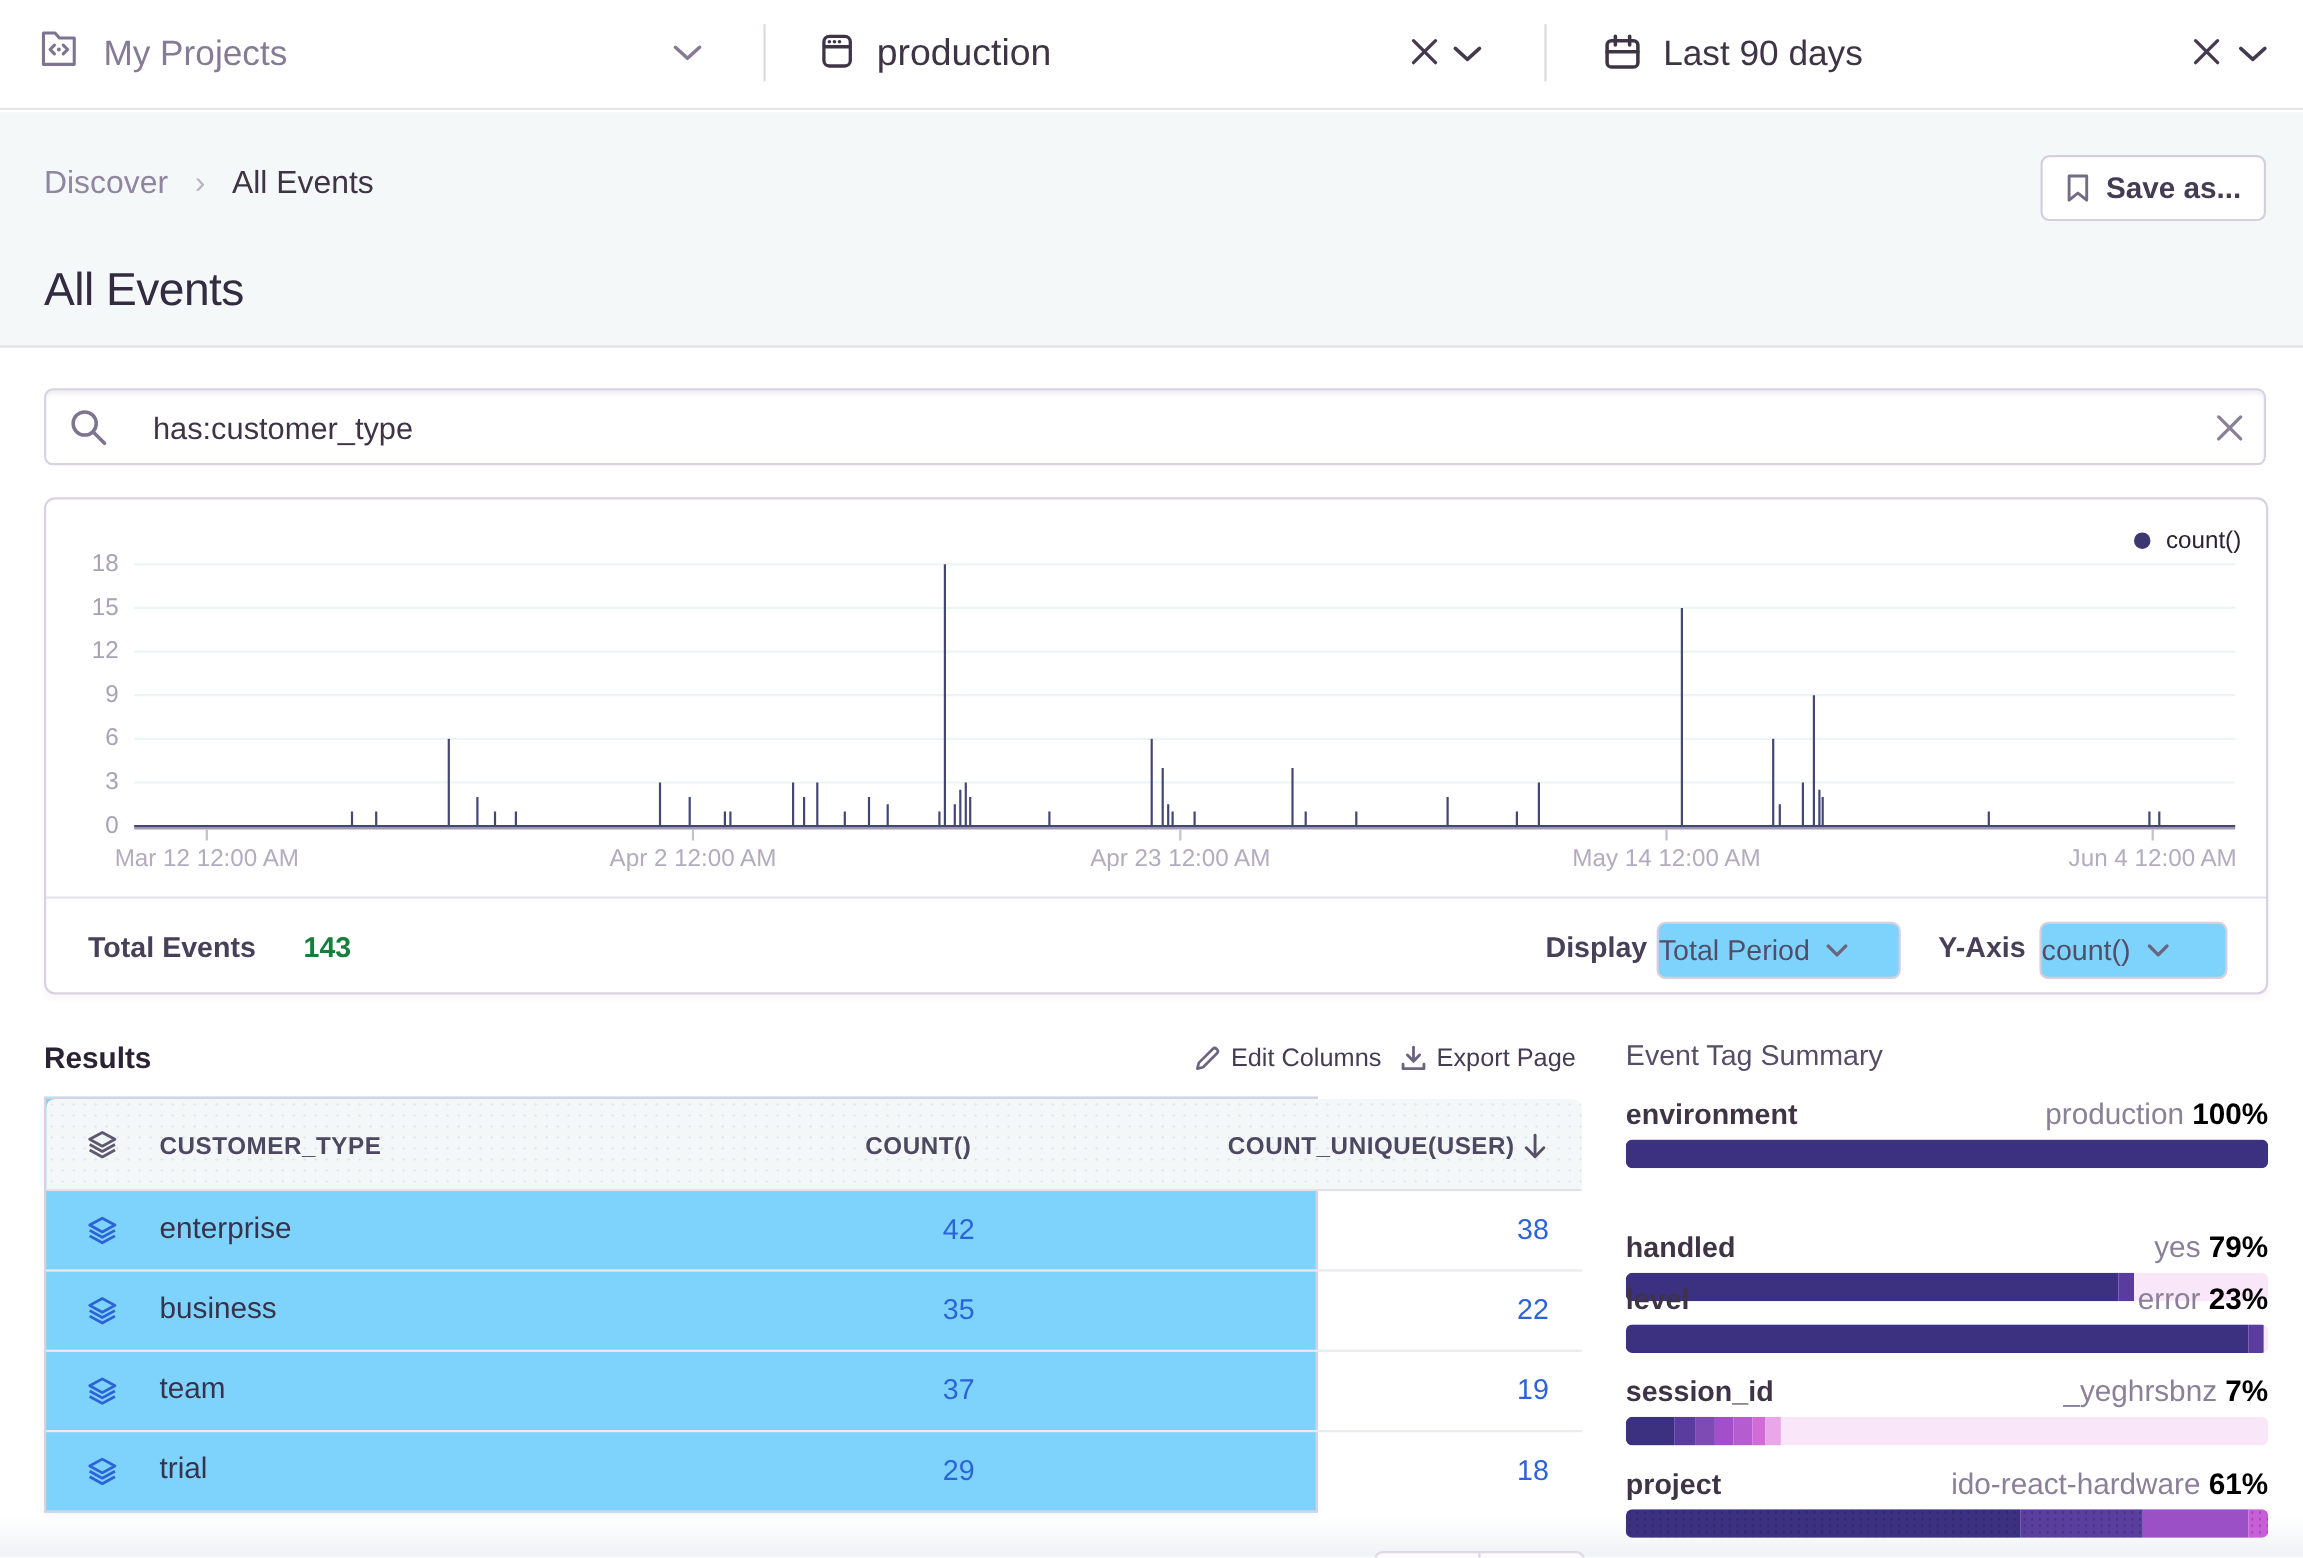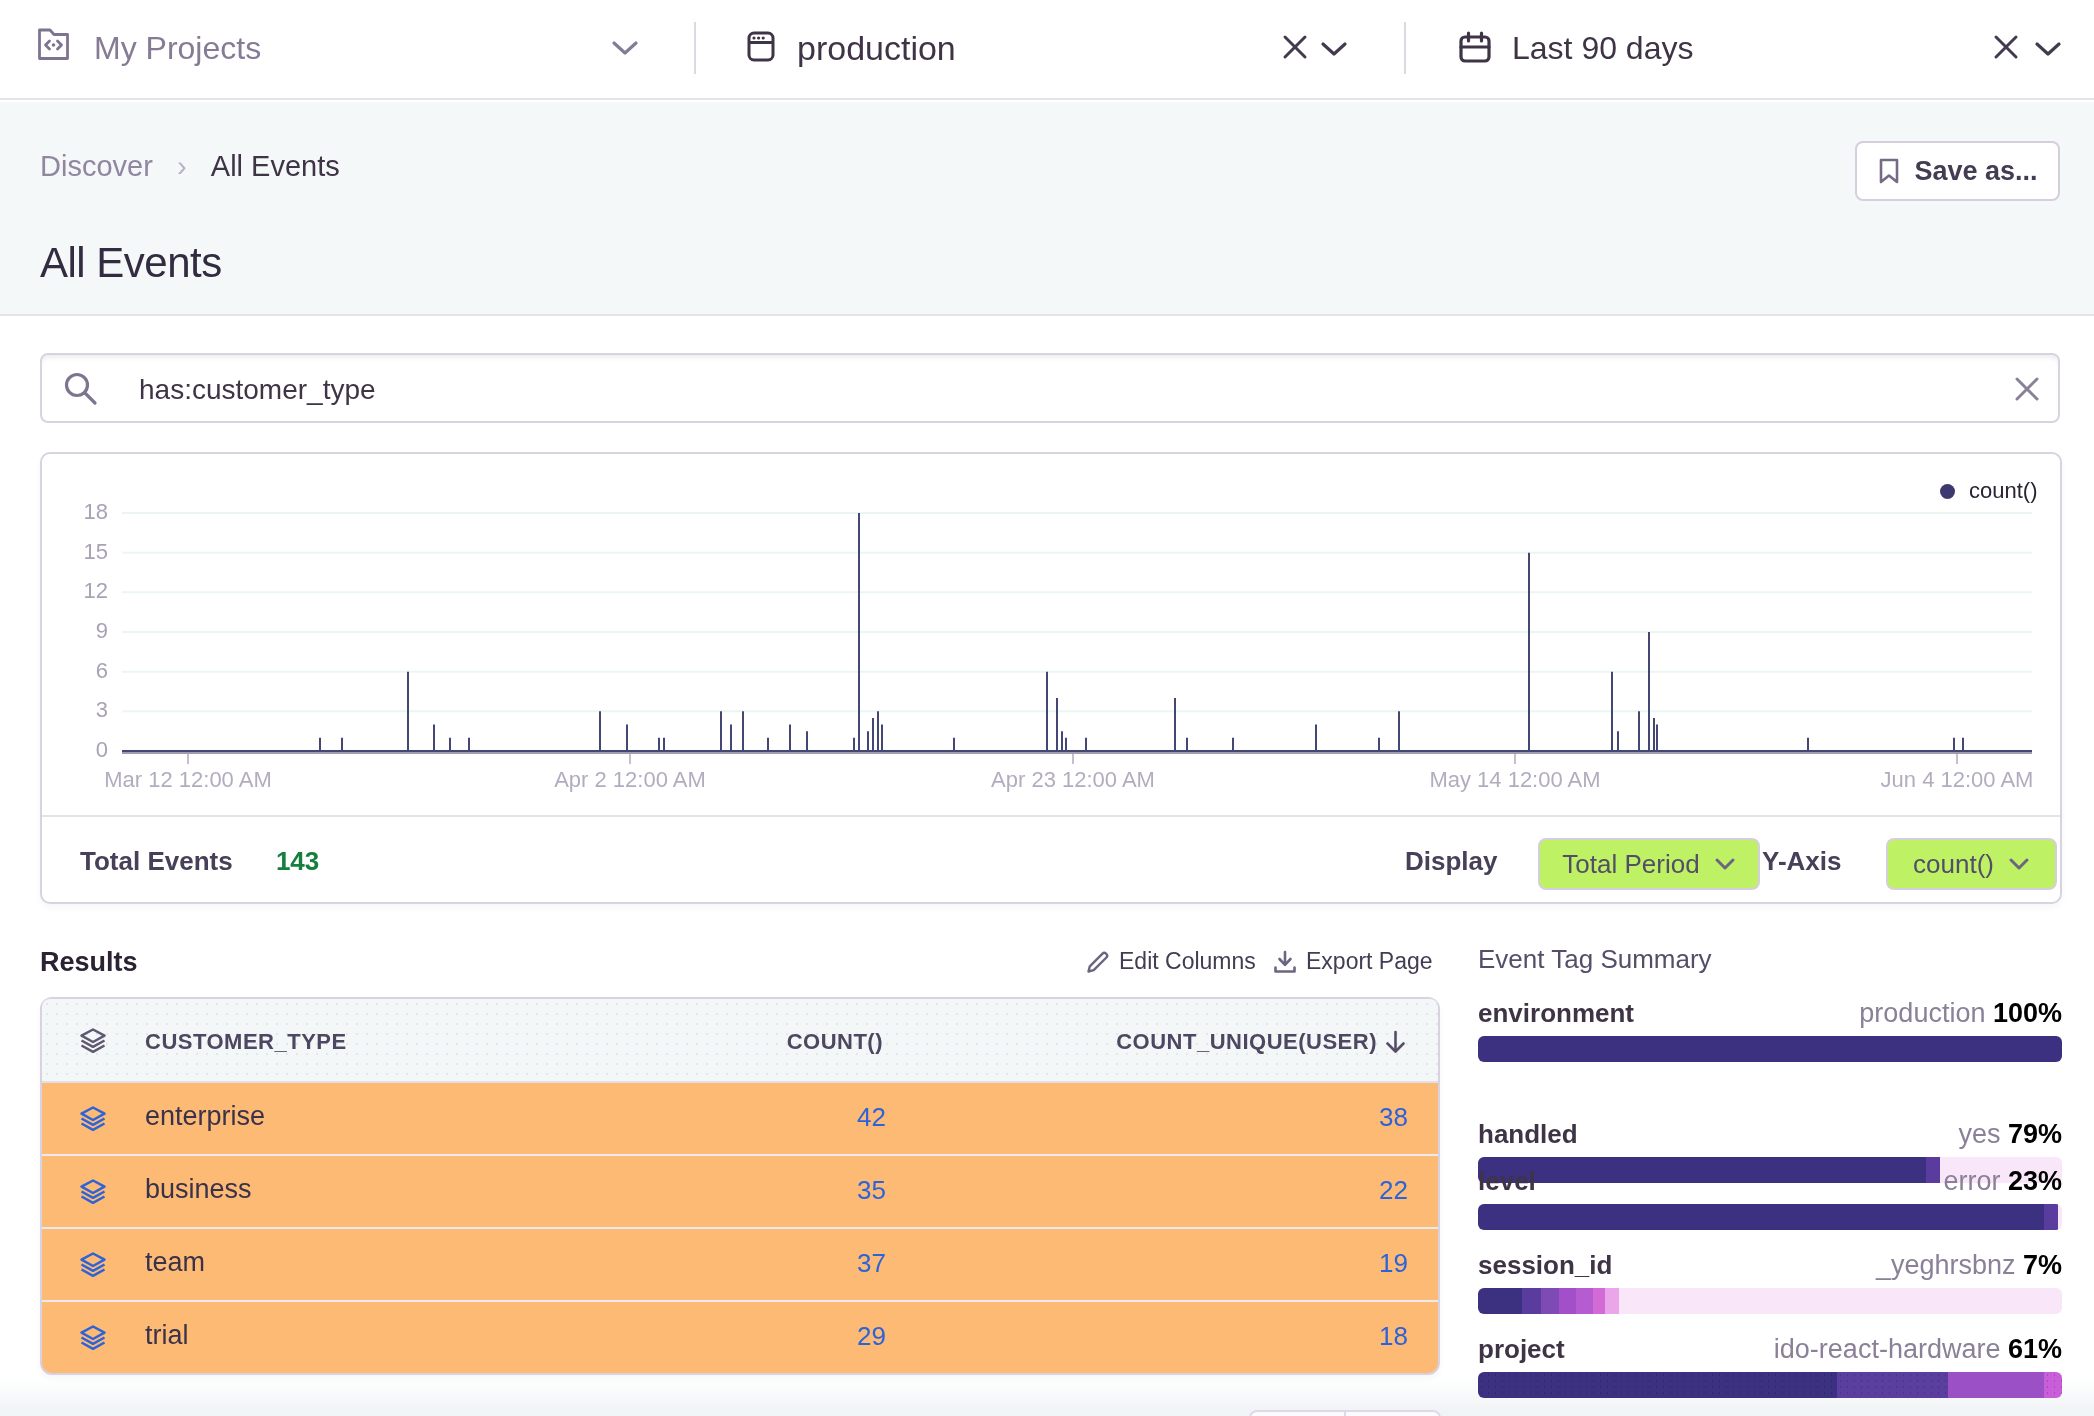--- a/index.html
+++ b/index.html
@@ -36,31 +36,31 @@
 
 #panel { left:40px; top:452px; width:2022px; height:452px; background:#fff;
   border:2px solid #D9D3E1; border-radius:10px;
   box-shadow: 0 4px 6px rgba(50,40,70,0.04); }
 #legend { position:absolute; left:1898px; top:24px; display:flex; align-items:center; gap:14px; }
 #legend .dot { width:15px; height:15px; border-radius:50%; background:#3E3870; }
 #legend .lbl { font-size:22px; color:#2B2233; }
 #pfooter { position:absolute; left:0px; top:361px; width:2018px; height:89px;
   border-top:2px solid #E6E2EC; }
 .flabel { font-size:26px; font-weight:bold; color:#474058; }
-.fbtn { position:absolute; height:52px; background:#bef264; border:2px solid #D5CFDD;
-  border-radius:8px; display:flex; align-items:center; justify-content:center;
-  gap:14px; font-size:26px; color:#544D68;margin-left:32px; }
+.fbtn { position:absolute; height:52px; background:#7dd3fc; border:2px solid #D5CFDD;
+  border-radius:8px; display:flex; align-items:center; 
+  gap:14px; font-size:26px; color:#544D68; }
 
 
 #results-h { position:absolute; left:40px; top:947px; font-size:27px; font-weight:bold; color:#2B2233; }
 .toolbtn { position:absolute; top:948px; display:flex; align-items:center; gap:8px;
   font-size:23px; color:#433C52; }
 
-#table { left:40px; top:997px; width:1400px; height:378px; background:#fdba74;
-  border:2px solid #D9D3E1; border-radius:12px;
+#table { left:40px; top:997px; width:1158px; height:378px; background:#7dd3fc;
+  border:2px solid #D9D3E1; border-radius:0;
   box-shadow: 0 4px 6px rgba(50,40,70,0.04); }
 #thead { position:absolute; left:0; top:0; width:1396px; height:84px; background:#F4F7F8;
   background-image: radial-gradient(#E2E7EB 1px, transparent 1px); background-size: 10px 10px;
   border-bottom:2px solid #E3DFE8; border-radius:8px 8px 0 0; }
 .th { position:absolute; top:30px; font-size:22px; font-weight:bold; color:#4D4861; letter-spacing:0.5px; }
 .row { position:absolute; left:0; width:1396px; height:73px; }
 .row .nm { position:absolute; left:103px; top:18px; font-size:27px; color:#39324A; }
 .row .n2 { position:absolute; right:552px; top:19px; font-size:26px; color:#2D63D8; }
 .row .n3 { position:absolute; right:30px; top:19px; font-size:26px; color:#2D63D8; }
 .rowsep { position:absolute; left:0; width:1396px; height:2px; background:#ECE9F0; }

